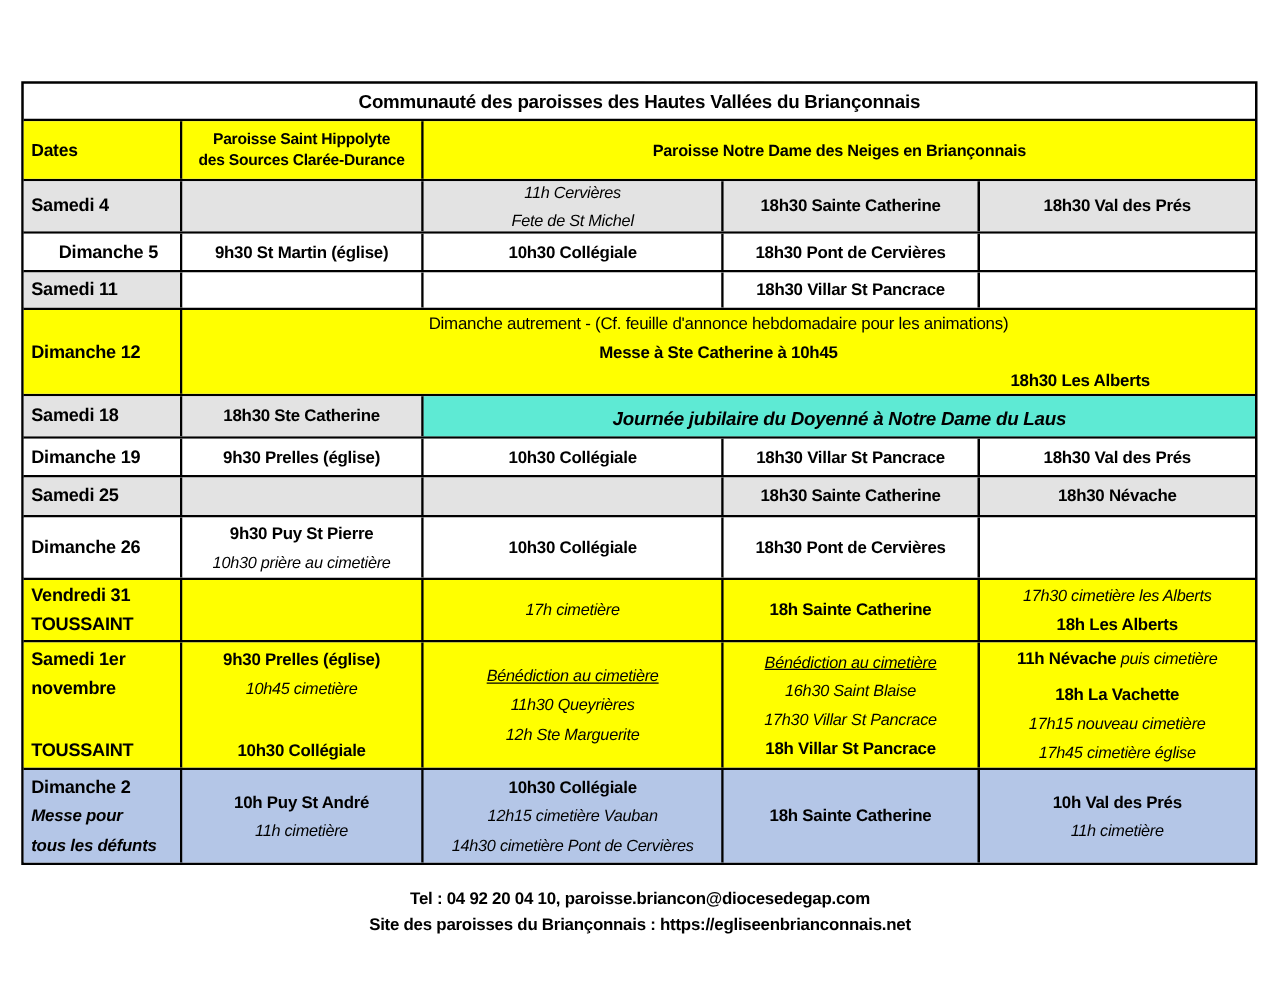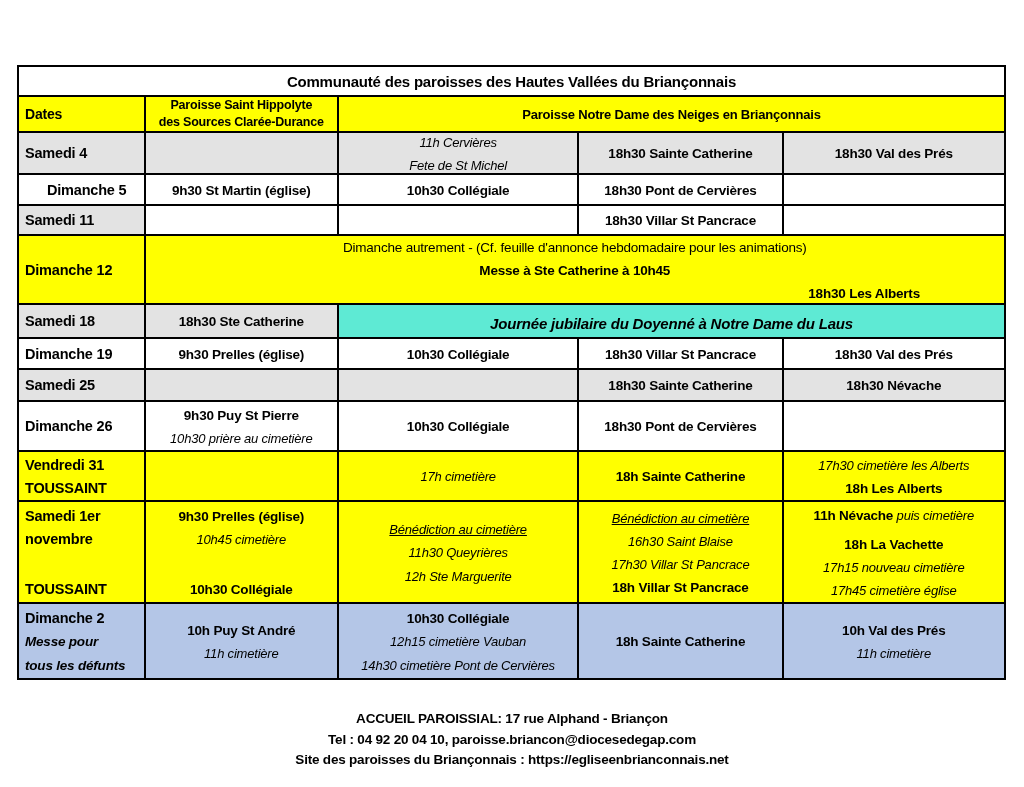--- a/index.html
+++ b/index.html
@@ -38,21 +38,21 @@
     align-items:center; text-align:center;
     padding:2px 4px;
     overflow:hidden;
   }
   .row .cell:last-child { border-right:none; }
   .date-cell { align-items:flex-start; text-align:left; padding-left:6px; }
 
   .community-row { height:30px; }
   .community-cell { height:100%; border-right:none; font-size:15px; font-weight:700; }
 
-  .header-row { height:36px; }
+  .header-row { height:48px; }
   .hdr { font-size:13px; font-weight:700; }
   .hdr-dates { font-size:14px; }
   .hdr-right { font-size:12.5px; line-height:1.35; }
   .span3 { grid-column: span 3; }
 
   .line { line-height:1.45; }
   .gap { flex:1 1 auto; min-height:6px; }
 
   
   .s-d, .s-b { font-weight:700; font-size:13.5px; }
@@ -274,18 +274,17 @@
           </div>
           <div class="cell content-cell" style="background: rgb(180, 198, 231);">
             <div class="line"><span class="s-b">10h Val des Prés</span></div>
             <div class="line"><span class="s-i">11h cimetière</span></div>
           </div>
         </div>
       </div>
   </div>
 
   <div class="footer">
-    <div>ACCUEIL PAROISSIAL: 17 rue Alphand - Briançon</div>
     <div>Tel : 04 92 20 04 10, paroisse.briancon@diocesedegap.com</div>
     <div>Site des paroisses du Briançonnais : https://egliseenbrianconnais.net</div>
   </div>
 
 </div>
 
 </body></html>

